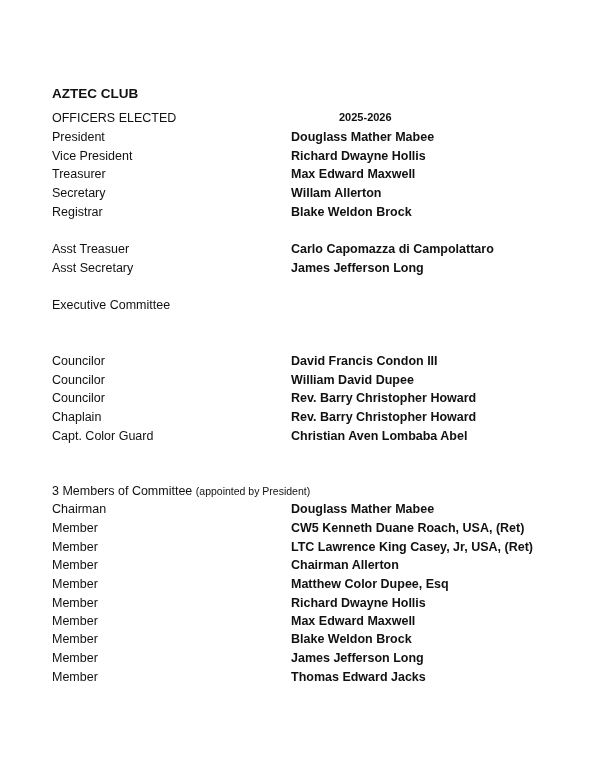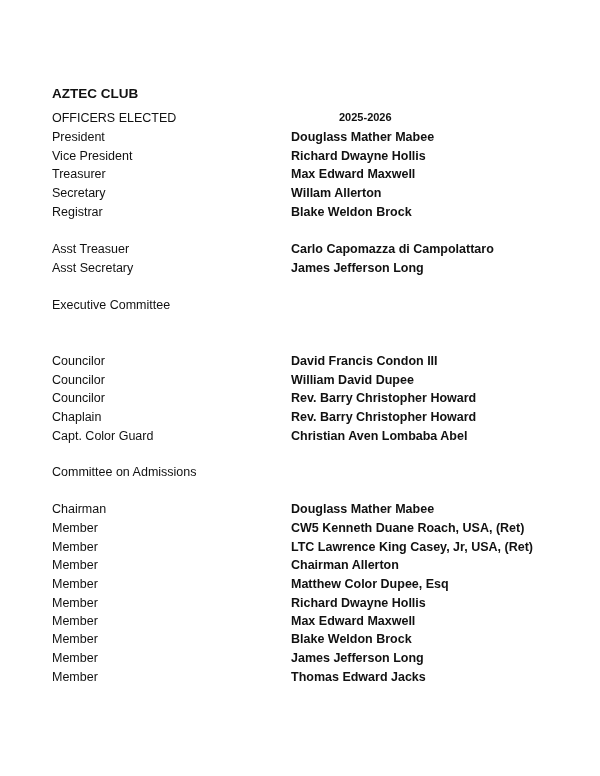--- a/index.html
+++ b/index.html
@@ -43,21 +43,24 @@
   <div class="val" style="top:352px">David Francis Condon III</div>
   <div class="line" style="top:371px">Councilor</div>
   <div class="val" style="top:371px">William David Dupee</div>
   <div class="line" style="top:389px">Councilor</div>
   <div class="val" style="top:389px">Rev. Barry Christopher Howard</div>
   <div class="line" style="top:408px">Chaplain</div>
   <div class="val" style="top:408px">Rev. Barry Christopher Howard</div>
   <div class="line" style="top:427px">Capt. Color Guard</div>
   <div class="val" style="top:427px">Christian Aven Lombaba Abel</div>
 
-  <div class="line b" style="top:463px">Committee on Admissions</div>
+  <div class="line b" style="top:482px">
+    <span>3 Members of Committee</span>
+    <span class="small">(appointed by President)</span>
+  </div>
 
   <div class="line" style="top:500px">Chairman</div>
   <div class="val" style="top:500px">Douglass Mather Mabee</div>
   <div class="line" style="top:519px">Member</div>
   <div class="val" style="top:519px">CW5 Kenneth Duane Roach, USA, (Ret)</div>
   <div class="line" style="top:538px">Member</div>
   <div class="val" style="top:538px">LTC Lawrence King Casey, Jr, USA, (Ret)</div>
   <div class="line" style="top:556px">Member</div>
   <div class="val" style="top:556px">Chairman Allerton</div>
   <div class="line" style="top:575px">Member</div>

